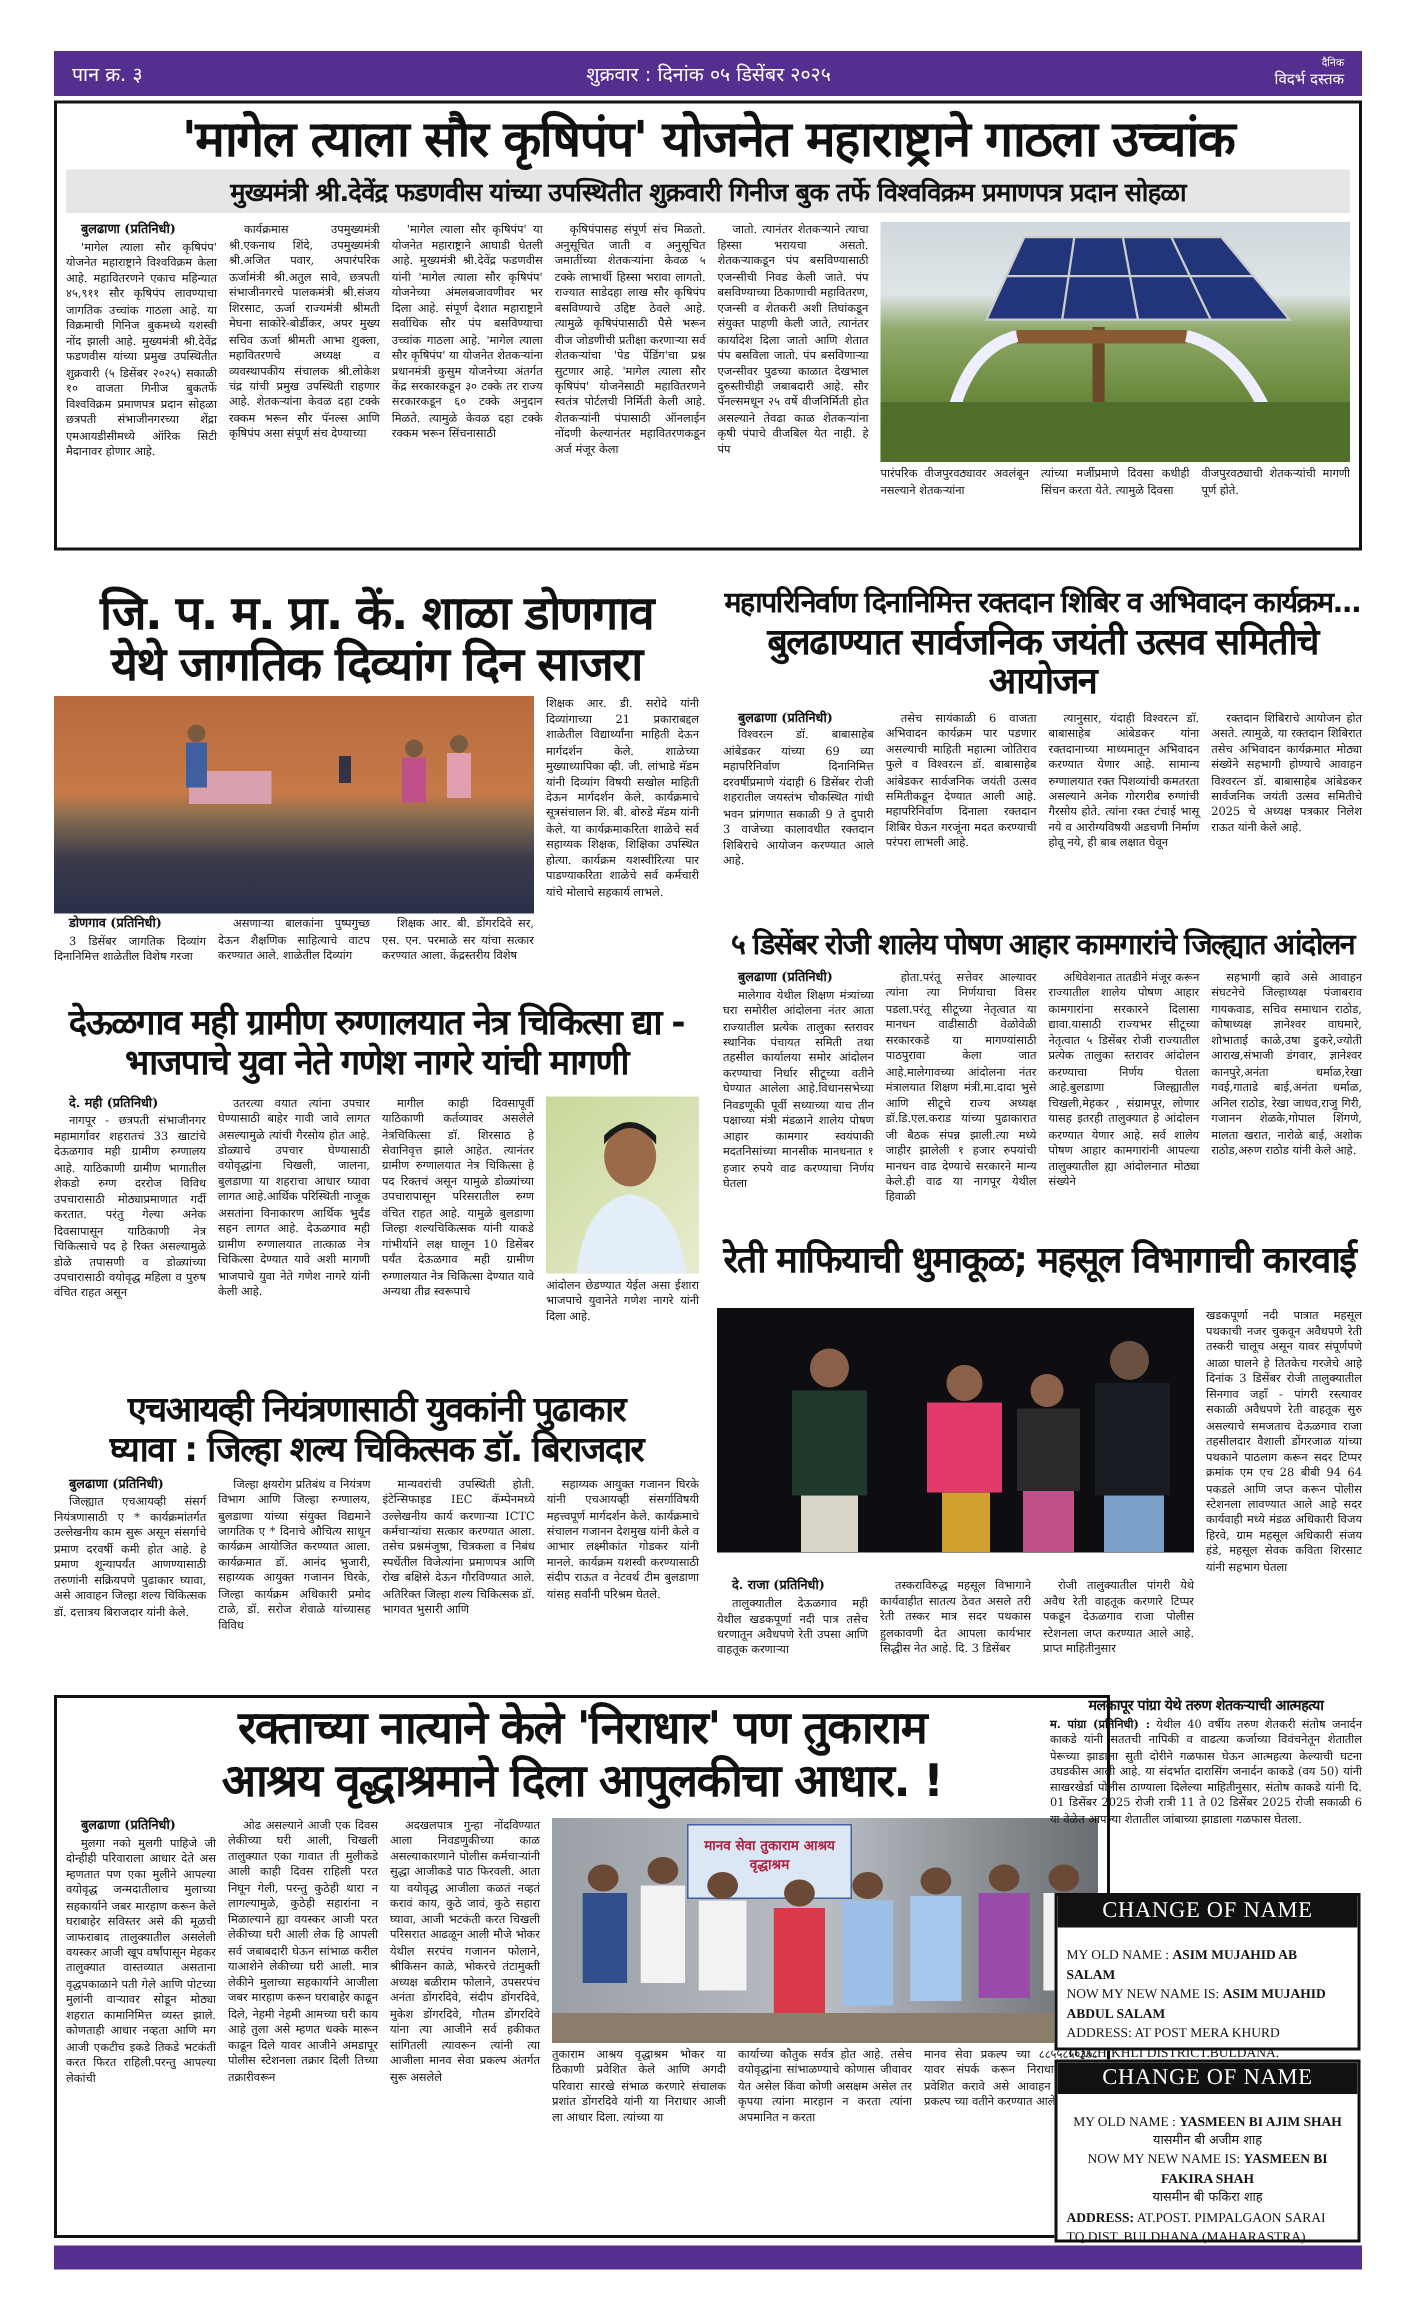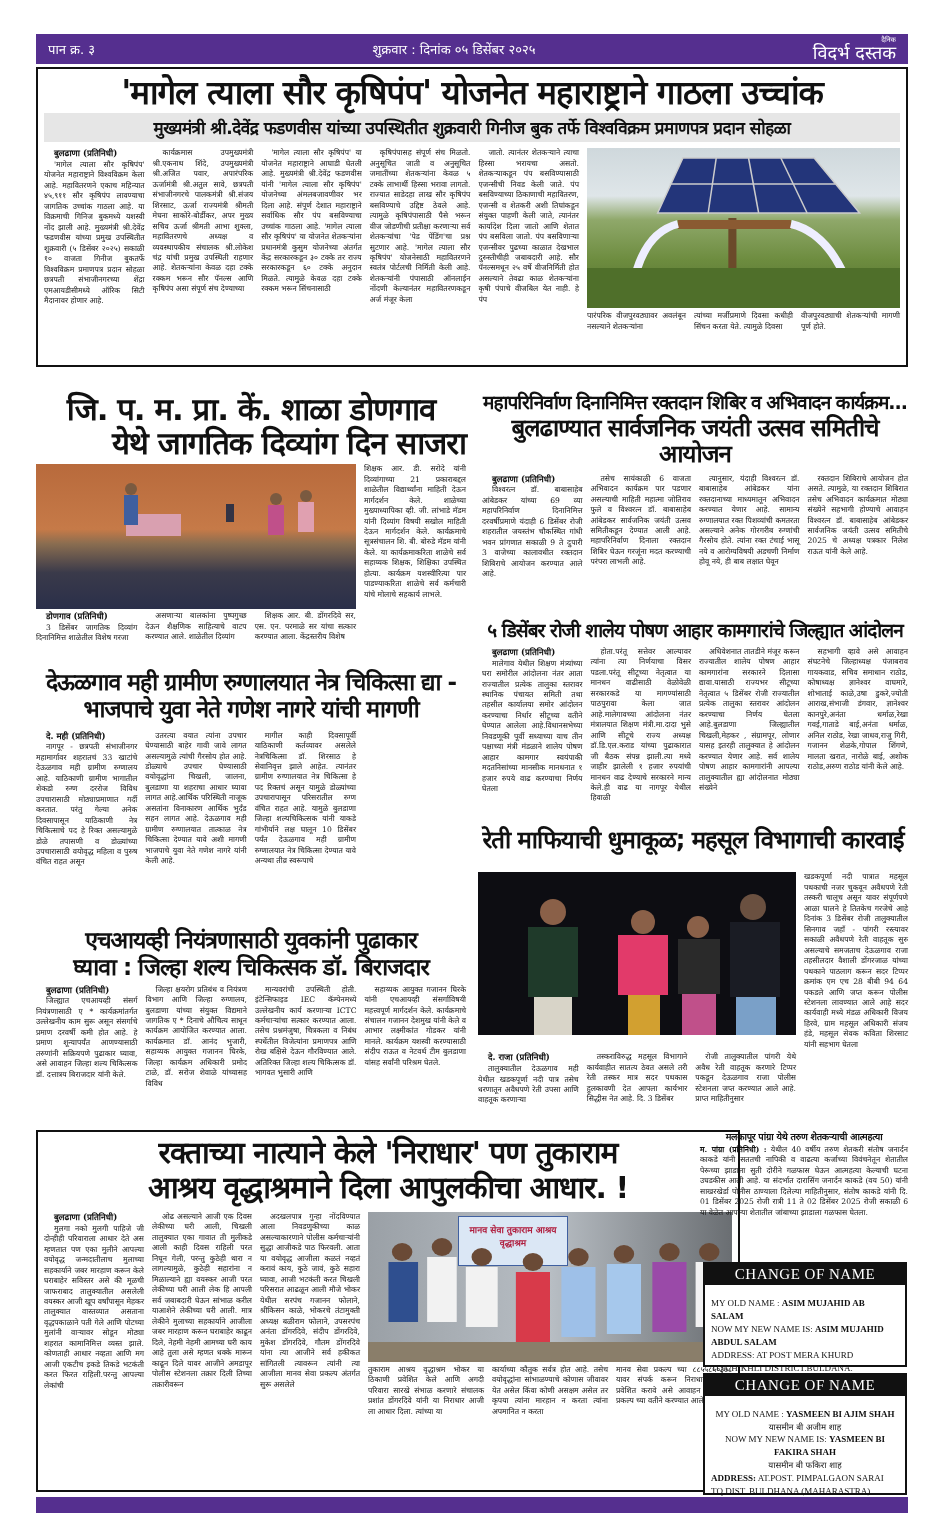--- a/index.html
+++ b/index.html
@@ -1,21 +1,21 @@
 <!DOCTYPE html>
 <html><head>
 <meta charset="utf-8">
 <style>
 *{box-sizing:border-box;margin:0;padding:0}
 body{width:945px;height:1534px;background:#fff;font-family:"DejaVu Sans",sans-serif;color:#111;position:relative;overflow:hidden}
 .abs{position:absolute}
 .topbar{left:36px;top:34px;width:872px;height:30px;background:#552f8f;color:#fff;display:flex;align-items:center;justify-content:space-between;padding:0 12px;font-size:13px}
 .topbar .brand{text-align:right;line-height:1}
 .topbar .brand small{display:block;font-size:7px}
-.topbar .brand b{font-size:18px;font-weight:normal}
+.topbar .brand b{font-size:10px;font-weight:normal}
 .bottombar{left:36px;top:1497px;width:872px;height:16px;background:#552f8f}
 .box{border:2px solid #111}
 .headline{font-family:"DejaVu Sans",sans-serif;font-weight:bold;color:#111;letter-spacing:-1px;line-height:1.1}
 .sub{background:#e6e6e6;font-weight:bold;text-align:center;font-size:17px;letter-spacing:-0.5px;padding:3px 0}
 .cols{display:flex;gap:8px}
 .col{flex:1;font-size:7.6px;line-height:1.38;text-align:justify;font-family:"DejaVu Serif",serif}
 .col p{text-indent:10px}
 .dateline{font-weight:bold;font-size:8.5px;text-indent:10px;font-family:"DejaVu Serif",serif;display:block}
 .photo{overflow:hidden;position:relative}
 .caption{font-size:7.6px;line-height:1.38;font-family:"DejaVu Serif",serif;text-align:justify}
@@ -77,21 +77,21 @@
         <div class="caption" style="flex:1">पारंपरिक वीजपुरवठ्यावर अवलंबून नसल्याने शेतकऱ्यांना</div>
         <div class="caption" style="flex:1">त्यांच्या मर्जीप्रमाणे दिवसा कधीही सिंचन करता येते. त्यामुळे दिवसा</div>
         <div class="caption" style="flex:1">वीजपुरवठ्याची शेतकऱ्यांची मागणी पूर्ण होते.</div>
       </div>
     </div>
   </div>
 </div>
 
 <div class="abs" style="left:36px;top:392px;width:430px;height:270px">
   <div class="headline" style="font-size:31px;text-align:center">जि. प. म. प्रा. कें. शाळा डोणगाव</div>
-  <div class="headline" style="font-size:31px;text-align:right">येथे जागतिक दिव्यांग दिन साजरा</div>
+  <div class="headline" style="font-size:31px;text-align:center">येथे जागतिक दिव्यांग दिन साजरा</div>
   <div style="display:flex;gap:8px;margin-top:4px">
     <div class="photo" style="width:320px;height:145px;background:linear-gradient(#b86a3c 0,#c67a48 45%,#8a6d50 55%,#3a3a4a 75%,#2a2f4a 100%)">
       <svg width="320" height="145">
         <rect x="90" y="50" width="55" height="22" fill="#d9a0b0"></rect>
         <rect x="190" y="40" width="8" height="18" fill="#334"></rect>
         <circle cx="95" cy="25" r="6" fill="#7a5a40"></circle>
           <rect x="88" y="31" width="14" height="30" fill="#3f5fa0"></rect>
         <circle cx="240" cy="35" r="6" fill="#7a5a40"></circle>
           <rect x="232" y="41" width="16" height="30" fill="#c0508a"></rect>
         <circle cx="270" cy="32" r="6" fill="#7a5a40"></circle>
@@ -161,20 +161,30 @@
       <div class="col">
           <span class="dateline">दे. मही (प्रतिनिधी)</span>
           <p>नागपूर - छत्रपती संभाजीनगर महामार्गावर शहरातचं 33 खाटांचे देऊळगाव मही ग्रामीण रुग्णालय आहे. याठिकाणी ग्रामीण भागातील शेकडो रुग्ण दररोज विविध उपचारासाठी मोठ्याप्रमाणात गर्दी करतात. परंतु गेल्या अनेक दिवसापासून याठिकाणी नेत्र चिकित्साचे पद हे रिक्त असल्यामुळे डोळे तपासणी व डोळ्यांच्या उपचारासाठी वयोवृद्ध महिला व पुरुष वंचित राहत असून</p>
         </div>
       <div class="col">
           <p>उतरत्या वयात त्यांना उपचार घेण्यासाठी बाहेर गावी जावे लागत असल्यामुळे त्यांची गैरसोय होत आहे. डोळ्याचे उपचार घेण्यासाठी वयोवृद्धांना चिखली, जालना, बुलडाणा या शहराचा आधार घ्यावा लागत आहे.आर्थिक परिस्थिती नाजूक असतांना विनाकारण आर्थिक भुर्दंड सहन लागत आहे. देऊळगाव मही ग्रामीण रुग्णालयात तात्काळ नेत्र चिकित्सा देण्यात यावे अशी मागणी भाजपाचे युवा नेते गणेश नागरे यांनी केली आहे.</p>
         </div>
       <div class="col">
           <p>मागील काही दिवसापूर्वी याठिकाणी कर्तव्यावर असलेले नेत्रचिकित्सा डॉ. शिरसाठ हे सेवानिवृत्त झाले आहेत. त्यानंतर ग्रामीण रुग्णालयात नेत्र चिकित्सा हे पद रिक्तचं असून यामुळे डोळ्यांच्या उपचारापासून परिसरातील रुग्ण वंचित राहत आहे. यामुळे बुलडाणा जिल्हा शल्यचिकित्सक यांनी याकडे गांभीर्याने लक्ष घालून 10 डिसेंबर पर्यंत देऊळगाव मही ग्रामीण रुग्णालयात नेत्र चिकित्सा देण्यात यावे अन्यथा तीव्र स्वरूपाचे</p>
         </div>
+    </div>
+    <div style="flex:1">
+      <div class="photo" style="height:118px;background:linear-gradient(135deg,#c9d89a,#e8eccf)">
+        <svg width="100%" height="118" viewBox="0 0 100 118" preserveAspectRatio="none">
+          <ellipse cx="55" cy="40" rx="17" ry="20" fill="#9a6a4a"></ellipse>
+          <path d="M38,32 Q55,10 72,32 L72,26 Q55,8 38,26Z" fill="#1a1a1a"></path>
+          <path d="M20,118 Q25,70 55,65 Q85,70 92,118Z" fill="#e4eef8"></path>
+        </svg>
+      </div>
+      <div class="caption" style="margin-top:3px">आंदोलन छेडण्यात येईल असा ईशारा भाजपाचे युवानेते गणेश नागरे यांनी दिला आहे.</div>
     </div>
   </div>
 </div>
 
 <div class="abs" style="left:478px;top:825px;width:430px;height:245px">
   <div class="headline" style="font-size:24px;text-align:center;margin-top:2px">रेती माफियाची धुमाकूळ; महसूल विभागाची कारवाई</div>
   <div style="display:flex;gap:8px;margin-top:19px">
     <div class="photo" style="width:318px;height:163px;background:#0d0d12">
       <svg width="318" height="163">
         <circle cx="75" cy="40" r="13" fill="#8a6048"></circle>

